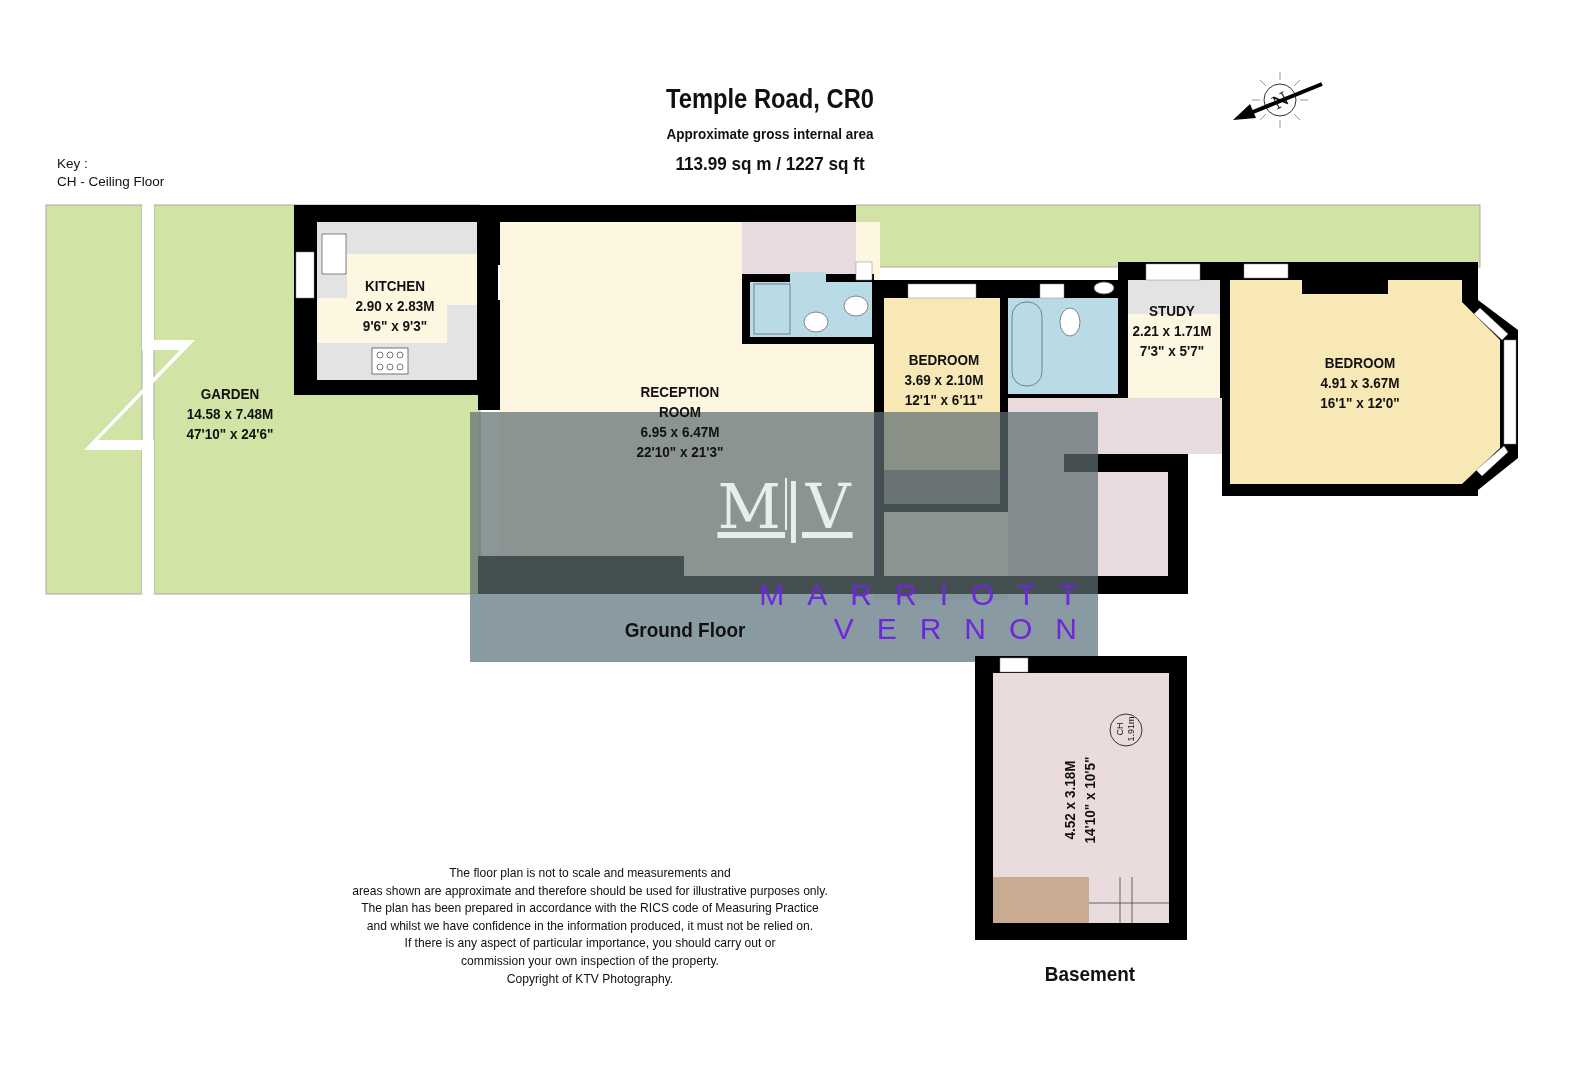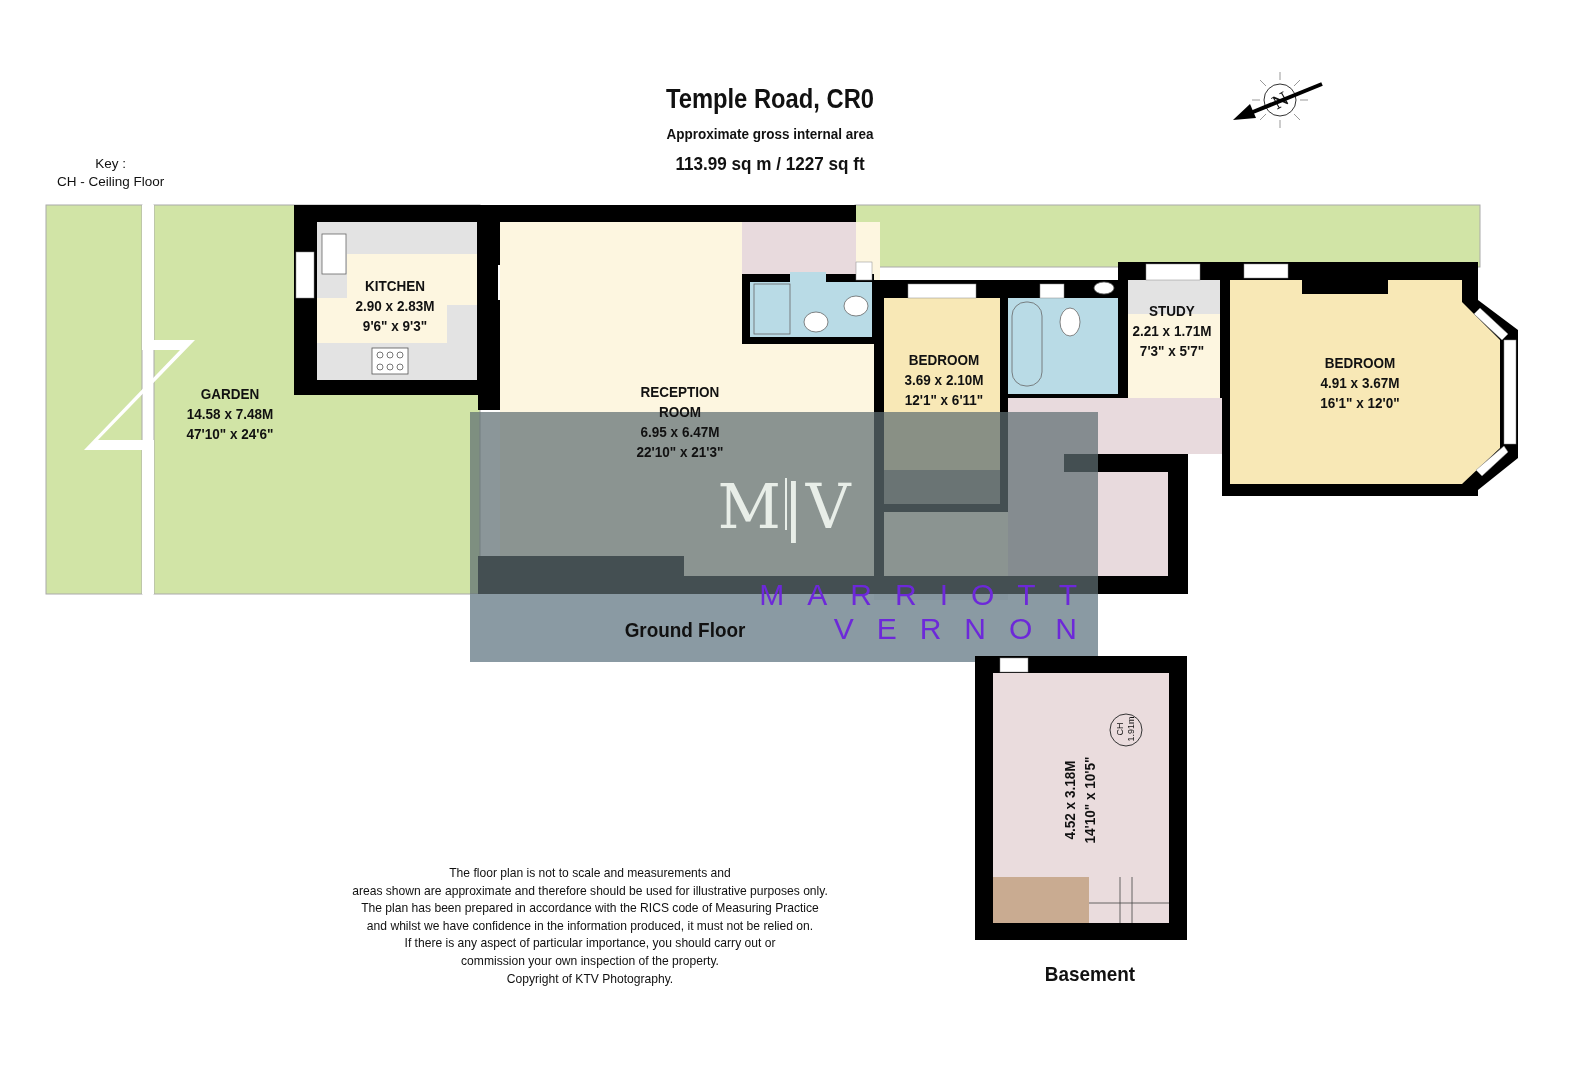--- a/index.html
+++ b/index.html
@@ -1,26 +1,26 @@
 <!DOCTYPE html>
 <html><head>
 <meta charset="utf-8">
 <style>
   html, body { margin:0; padding:0; background:#ffffff; }
   body { width:1575px; height:1080px; position:relative; overflow:hidden; font-family:"Liberation Sans", sans-serif; color:#111; }
   .abs { position:absolute; }
   .title { left:0; width:1540px; text-align:center; top:84px; font-size:27px; font-weight:bold; transform:scaleX(0.88); }
   .subtitle { left:0; width:1540px; text-align:center; top:125px; font-size:15px; font-weight:bold; transform:scaleX(0.9); }
   .area { left:0; width:1540px; text-align:center; top:153px; font-size:19px; font-weight:bold; transform:scaleX(0.9); }
-  .key { left:57px; top:155px; font-size:13.5px; line-height:18px;text-align:center; }
+  .key { left:57px; top:155px; font-size:13.5px; line-height:18px; }
   .room-label { text-align:center; font-weight:bold; font-size:15px; line-height:20px; transform:scaleX(0.9); color:#111; }
   .floor-label { font-weight:bold; font-size:21px; transform:scaleX(0.9); }
   .disclaimer { left:330px; width:520px; top:864px; text-align:center; font-size:13px; line-height:17.6px; transform:scaleX(0.93); }
   svg { position:absolute; left:0; top:0; }
-  .wm-mv { left:470px; width:630px; top:470px; text-align:center; font-family:"DejaVu Serif", serif; font-size:62px; color:#e8eee8; letter-spacing:2px; }
+  .wm-mv { left:470px; width:630px; top:470px; text-align:center; font-family:"DejaVu Serif", serif; font-size:62px; color:#e8eee8; letter-spacing:2px;text-decoration:underline; }
   .wm-name { left:470px; width:630px; top:578px; text-align:right; font-size:30px; color:#6d28d9; letter-spacing:23px; }
 </style>
 </head>
 <body>
 
 <div class="abs title">Temple Road, CR0</div>
 <div class="abs subtitle">Approximate gross internal area</div>
 <div class="abs area">113.99 sq m / 1227 sq ft</div>
 
 <div class="abs key">

